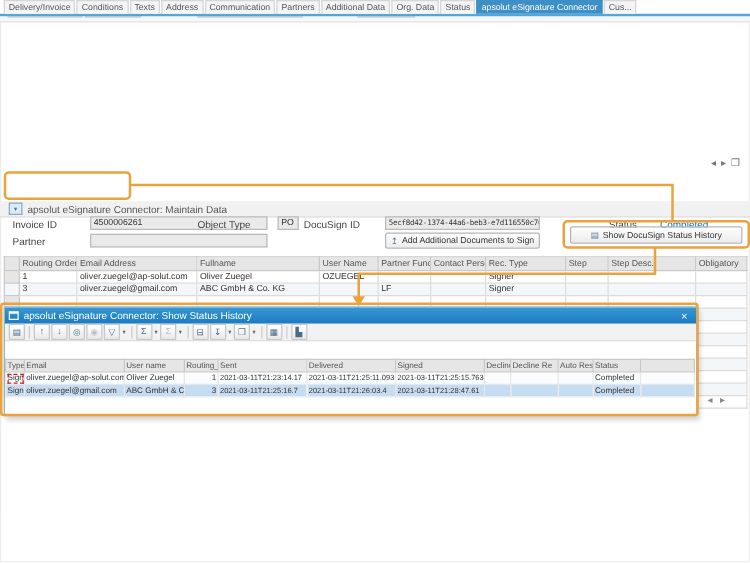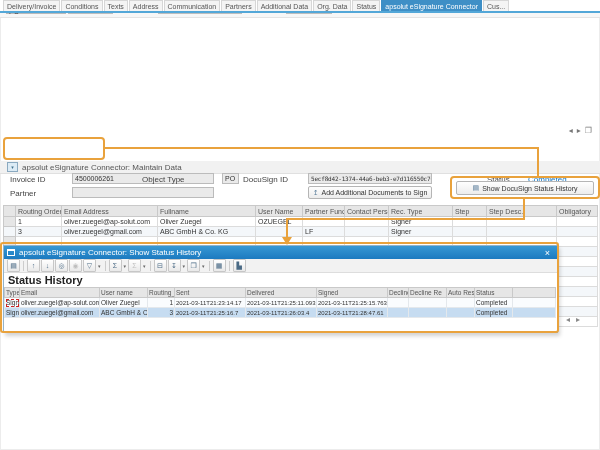--- a/index.html
+++ b/index.html
@@ -162,21 +162,21 @@
   </div>
 
 
   <div class="abs sectionhead">
     <span class="trayicon">▾</span>
     <span>apsolut eSignature Connector: Maintain Data</span>
   </div>
 
   <div class="flabel" style="left:10px;top:175px;">Invoice ID</div>
   <div class="finput" style="left:72px;top:173px;width:142px;">4500006261</div>
-  <div class="flabel" style="left:142px;top:175px;">Object Type</div>
+  <div class="flabel" style="left:158px;top:175px;">Object Type</div>
   <div class="finput" style="left:222px;top:173px;width:17px;">PO</div>
   <div class="flabel" style="left:243px;top:175px;">DocuSign ID</div>
   <div class="finput mono" style="left:308px;top:173px;width:124px;">5ecf8d42-1374-44a6-beb3-e7d116550c76</div>
   <div class="flabel" style="left:487px;top:175px;">Status</div>
   <div class="statuslink" style="left:528px;top:175px;">Completed</div>
 
   <div class="flabel" style="left:10px;top:189px;">Partner</div>
   <div class="finput" style="left:72px;top:187px;width:142px;"></div>
   <div class="btn" style="left:308px;top:186px;width:124px;height:13px;font-size:7px;">
     <span class="btnicon">↥</span>
@@ -391,21 +391,20 @@
         <span class="ticon">⊟</span>
         <span class="ticon">↧</span>
         <span class="tcaret">▾</span>
         <span class="ticon">❒</span>
         <span class="tcaret">▾</span>
         <span class="tsep"></span>
         <span class="ticon">▦</span>
         <span class="tsep"></span>
         <span class="ticon">▙</span>
       </div>
-    <div class="popup-heading">Status History</div>
     <table class="grid abs" id="history-table">
       <colgroup>
         <col style="width:15px">
           <col style="width:80px">
           <col style="width:48px">
           <col style="width:27px">
         <col style="width:71px">
           <col style="width:71px">
           <col style="width:71px">
           <col style="width:21px">

